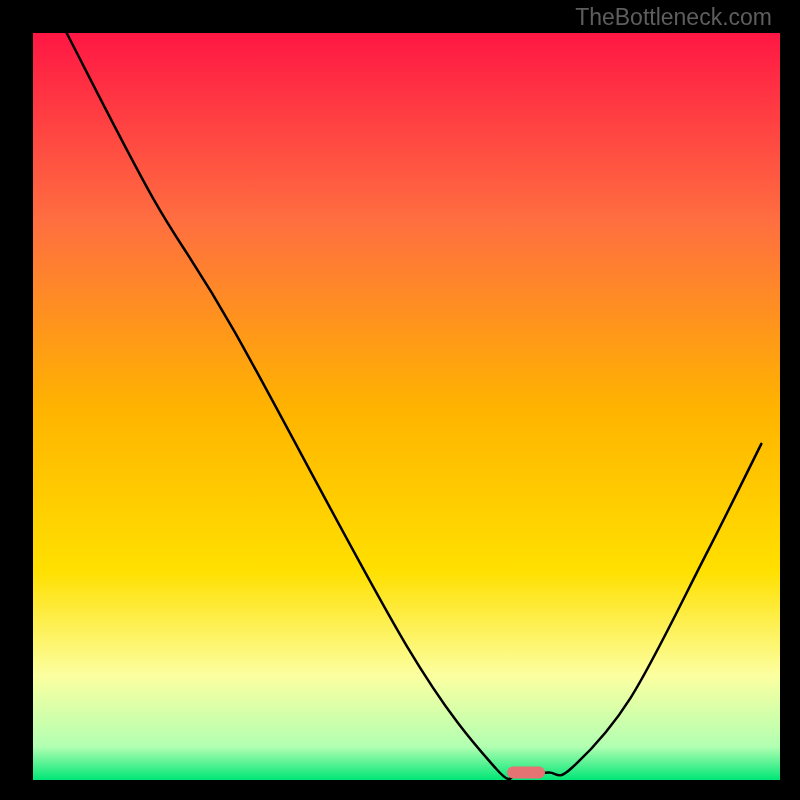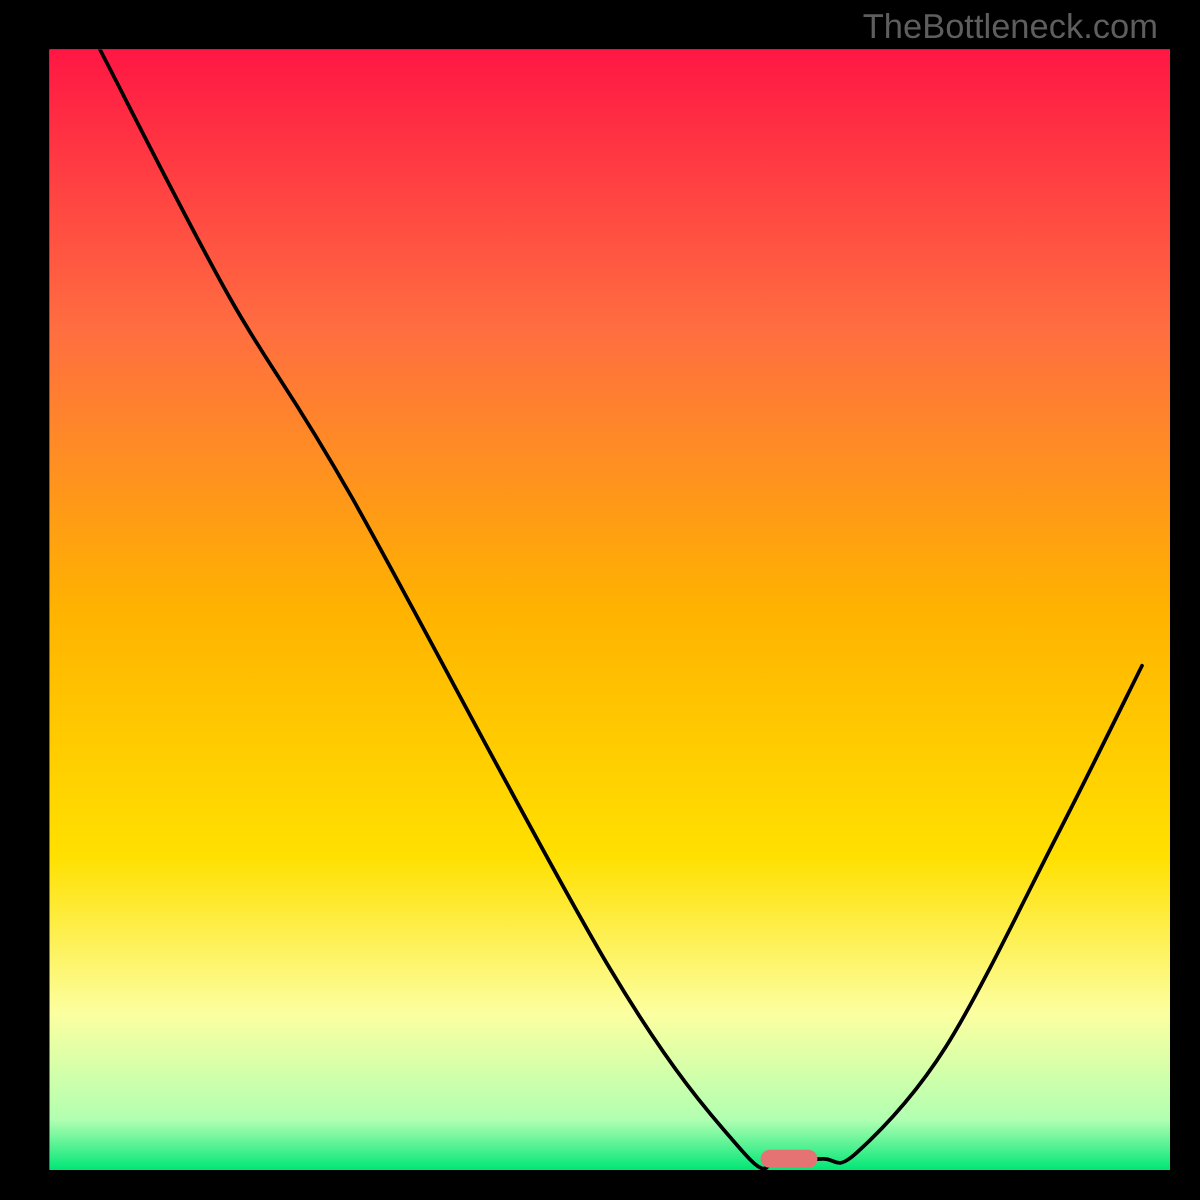--- a/index.html
+++ b/index.html
@@ -7,21 +7,21 @@
     padding: 0;
     width: 800px;
     height: 800px;
     background: #000;
     overflow: hidden;
   }
   .container {
     position: relative;
     width: 792px;
     height: 800px;
-    background: #fef9c3;
+    background: #fdba74;
   }
   .watermark {
     position: absolute;
     top: 4px;
     right: 20px;
     color: #5e5e5e;
     font-family: Arial, Helvetica, sans-serif;
     font-size: 23px;
     font-weight: 500;
     letter-spacing: 0px;

